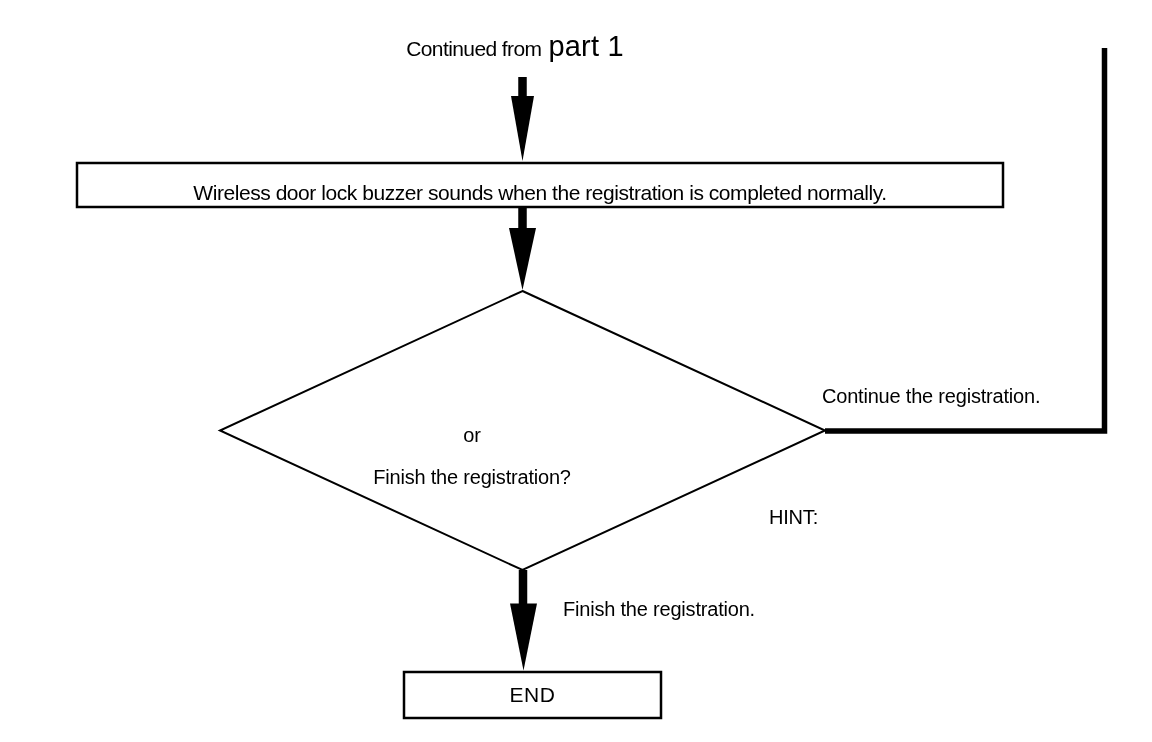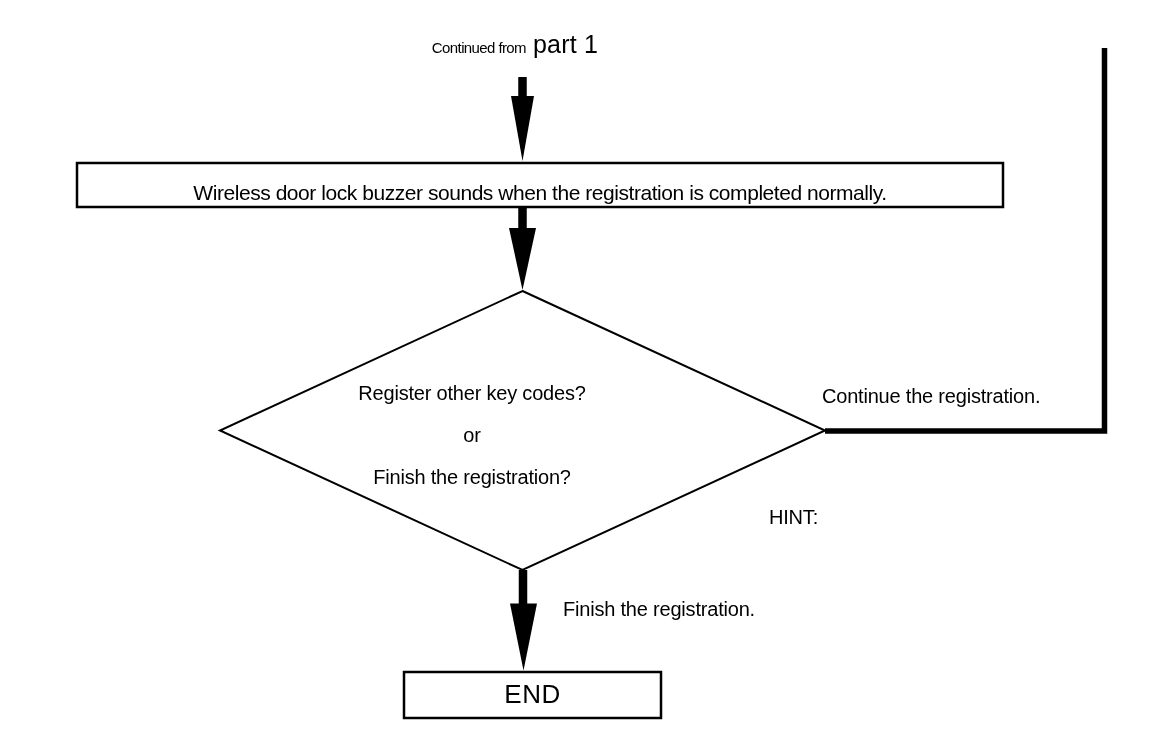--- a/index.html
+++ b/index.html
@@ -23,26 +23,26 @@
     white-space: nowrap;
     line-height: 1.15;
   }
   .title-wrap {
     left: 340px; top: 30px;
     width: 350px;
     text-align: center;
     white-space: nowrap;
   }
   .title-prefix {
-    font-size: 15px;
+    font-size: 21px;
     letter-spacing: -0.6px;
     margin-right: 7px;
   }
   .title-part {
-    font-size: 25px;
+    font-size: 29px;
     letter-spacing: 0.2px;
   }
   .process-text-wrap {
     left: 77px; top: 163px;
     width: 926px; height: 60px;
     display: flex;
     align-items: center;
     justify-content: center;
     font-size: 21px;
     letter-spacing: -0.45px;
@@ -74,21 +74,21 @@
     left: 563px; top: 598px;
     font-size: 20px;
     letter-spacing: -0.2px;
   }
   .end-text-wrap {
     left: 404px; top: 672px;
     width: 257px; height: 46px;
     display: flex;
     align-items: center;
     justify-content: center;
-    font-size: 26px;
+    font-size: 21px;
     letter-spacing: 0.5px;
   }
 </style>
 </head>
 <body>
 
 <div class="canvas">
 
   <svg class="lines" viewBox="0 0 1152 742" xmlns="http://www.w3.org/2000/svg" aria-hidden="true">
 
@@ -109,21 +109,20 @@
 
     <rect x="404" y="672" width="257" height="46" fill="#ffffff" stroke="currentColor" stroke-width="2.5"></rect>
   </svg>
 
   <div class="txt title-wrap">
     <span class="title-prefix">Continued from</span><span class="title-part">part 1</span>
   </div>
 
   <div class="txt process-text-wrap">Wireless door lock buzzer sounds when the registration is completed normally.</div>
 
-  <div class="txt decision-line dl1">Register other key codes?</div>
   <div class="txt decision-line dl2">or</div>
   <div class="txt decision-line dl3">Finish the registration?</div>
 
   <div class="txt continue-label">Continue the registration.</div>
 
   <div class="txt hint-block">
     <div>HINT:</div>
   </div>
 
   <div class="txt finish-label">Finish the registration.</div>

